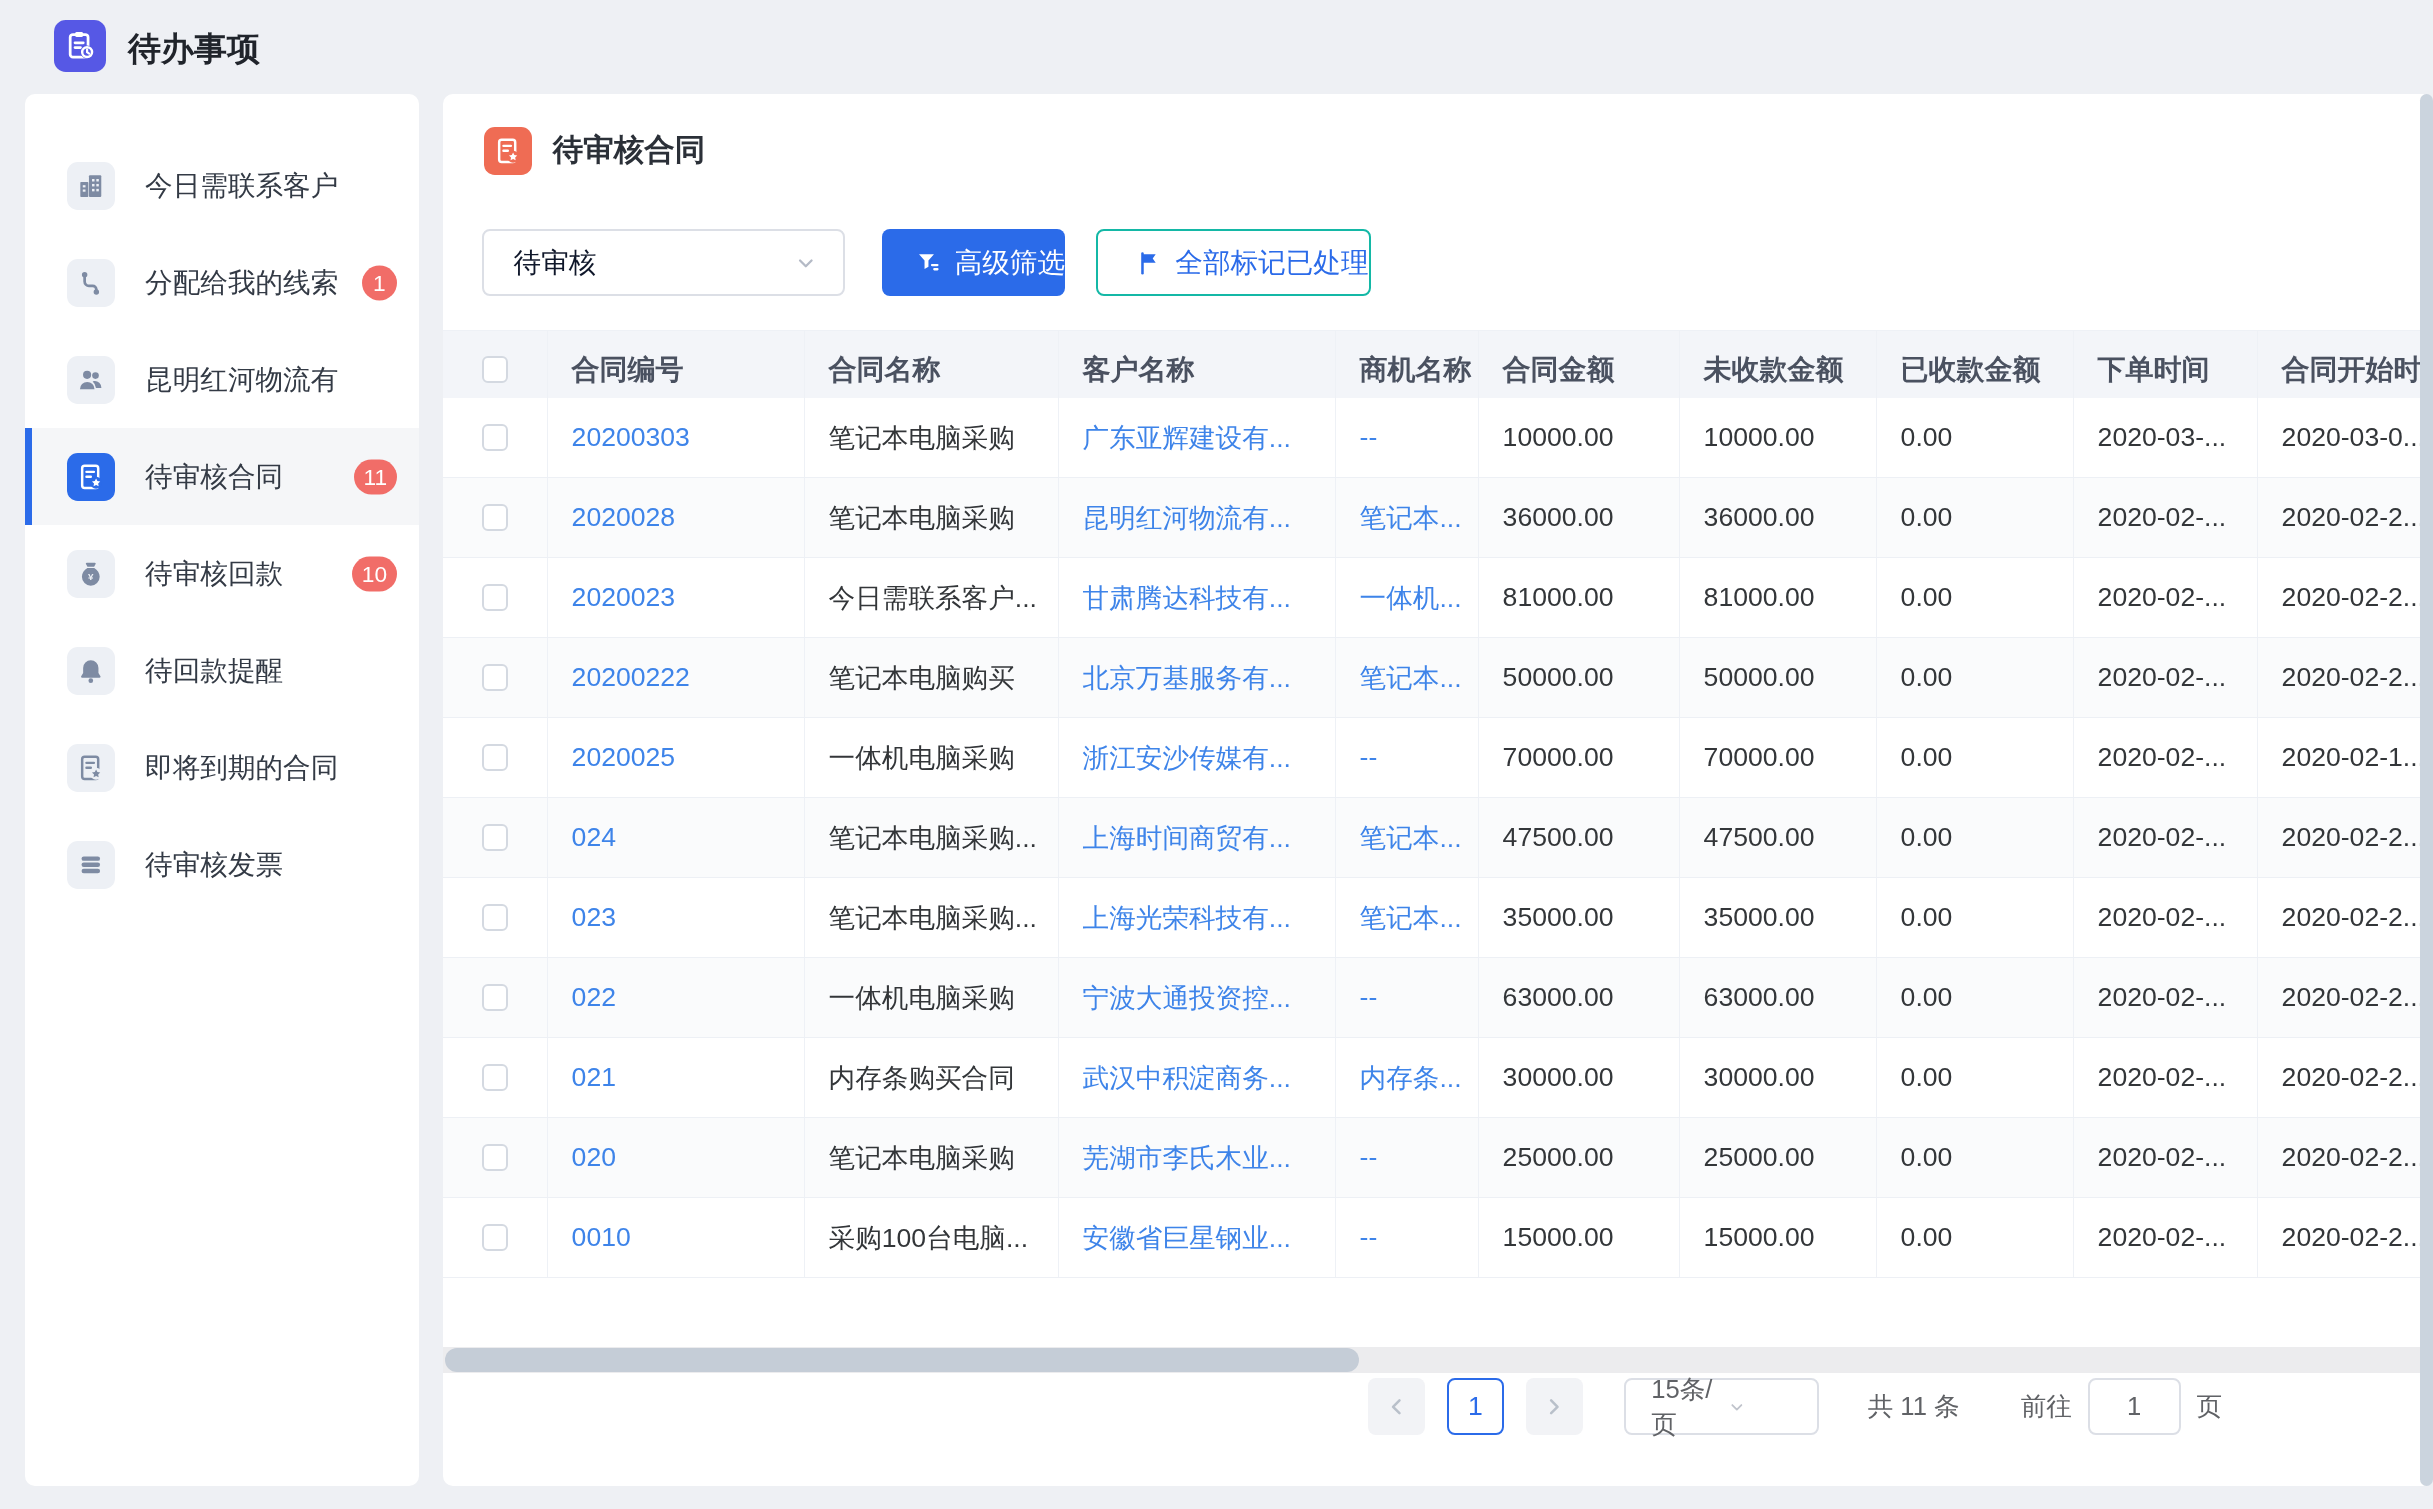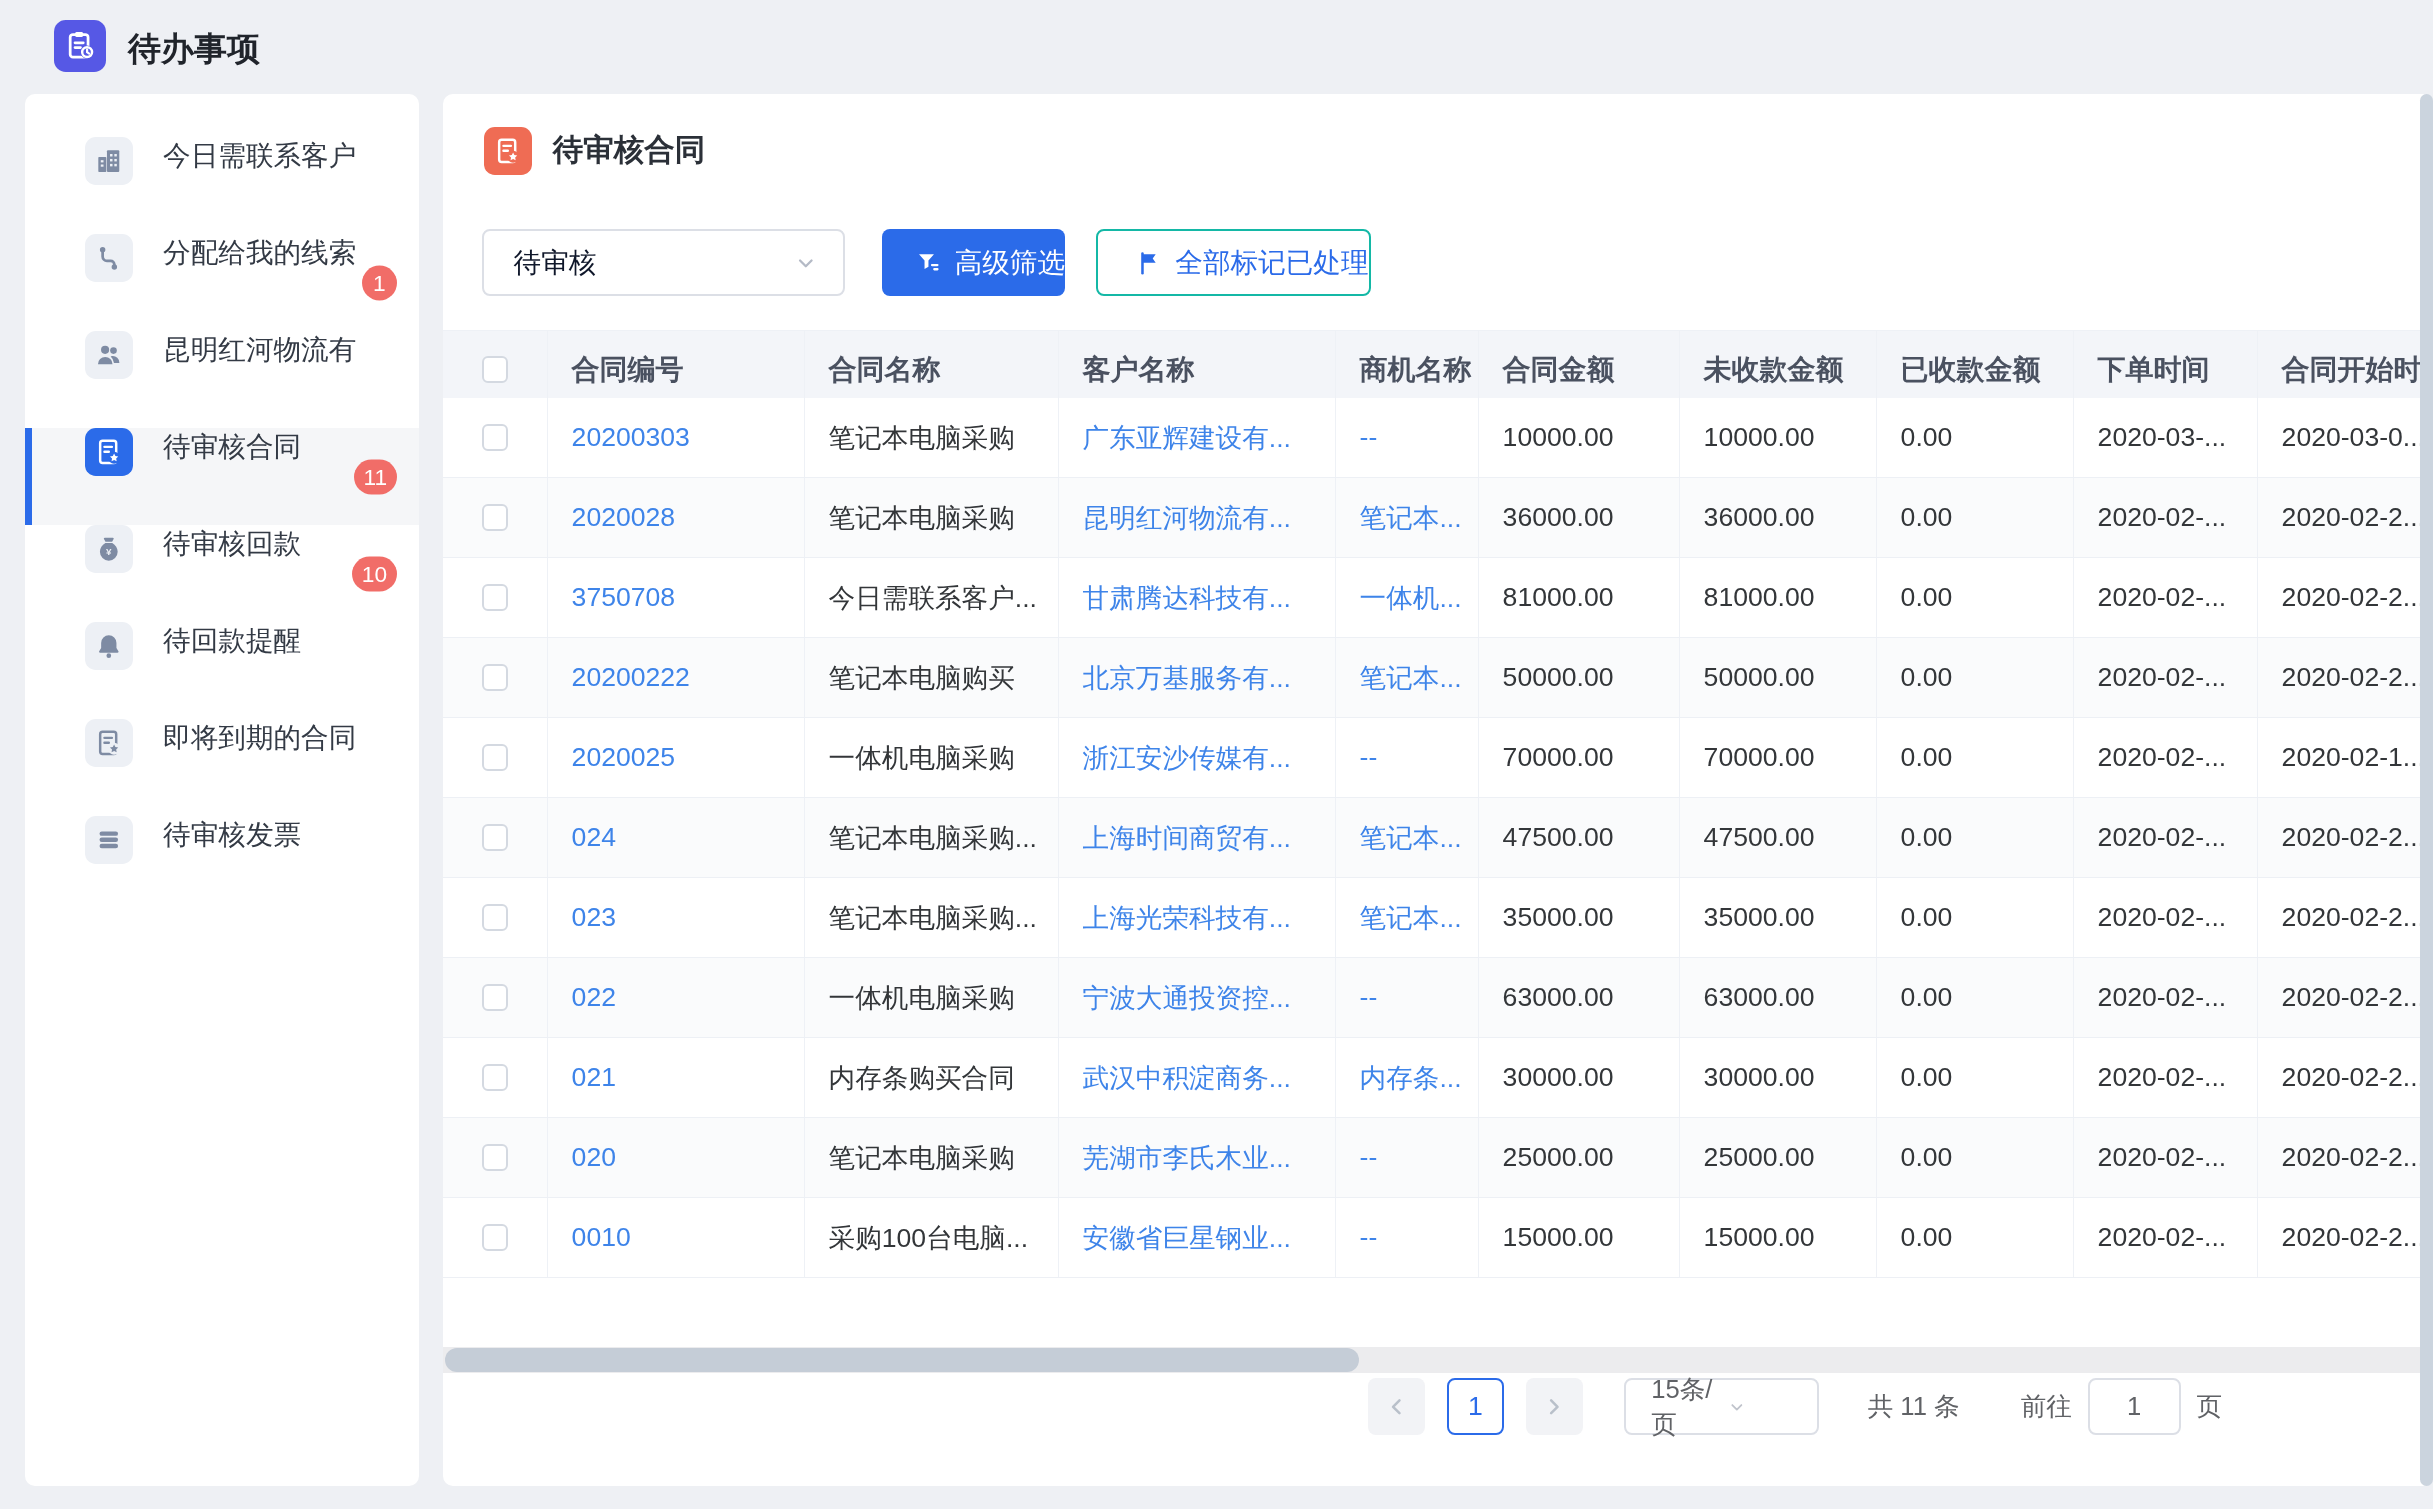--- a/index.html
+++ b/index.html
@@ -11,21 +11,21 @@
     position:relative;
   }
   .topbar { position:absolute; left:0; top:0; width:2433px; height:94px; display:flex; align-items:center; }
   .app-icon { position:absolute; left:54px; top:19.7px; width:52px; height:52px; border-radius:11.8px;
     background:var(--app-icon,#5658e5); display:flex; align-items:center; justify-content:center; }
   .page-title { position:absolute; left:128px; top:26.6px; font-size:33px; font-weight:700; color:#20242b; }
 
   
   .sidebar { position:absolute; left:24.6px; top:94px; width:394px; height:1392px;
     background:#fff; border-radius:9.9px; padding-top:43px; overflow:hidden; }
-  .side-item { position:relative; height:97px; display:flex; padding-left:60px; cursor:pointer; }
+  .side-item { position:relative; height:97px; display:flex; align-items:center; padding-left:42px; cursor:pointer; }
   .side-item .tile { width:48px; height:48px; border-radius:10.8px; background:#edf0f5; color:#7e8ba3;
     display:flex; align-items:center; justify-content:center; flex:0 0 auto; }
   .side-item .lbl { margin-left:30.5px; font-size:27.6px; color:#333a45; }
   .side-item.active { background:#f5f6f8; }
   .side-item.active::before { content:""; position:absolute; left:0; top:0; bottom:0; width:7.9px; background:var(--accent,#2b6be9); }
   .side-item.active .tile { background:var(--accent,#2b6be9); color:#fff; }
   .badge { position:absolute; right:21.7px; top:50%; transform:translateY(-50%);
     min-width:35px; height:35px; border-radius:17.7px; padding:0 9.9px;
     background:var(--danger,#f16d68); color:#fff; font-size:22.7px;
     display:flex; align-items:center; justify-content:center; }
@@ -296,21 +296,21 @@
       <div class="cell">36000.00</div>
       <div class="cell">0.00</div>
       <div class="cell">2020-02-...</div>
       <div class="cell">2020-02-2...</div>
     </div>
 
     <div class="trow grid-row">
       <div class="cell c-check">
           <span class="checkbox"></span>
         </div>
-      <div class="cell link">3750708</div>
+      <div class="cell link">2020023</div>
       <div class="cell">今日需联系客户...</div>
       <div class="cell link">甘肃腾达科技有...</div>
       <div class="cell link">一体机...</div>
       <div class="cell">81000.00</div>
       <div class="cell">81000.00</div>
       <div class="cell">0.00</div>
       <div class="cell">2020-02-...</div>
       <div class="cell">2020-02-2...</div>
     </div>
 

